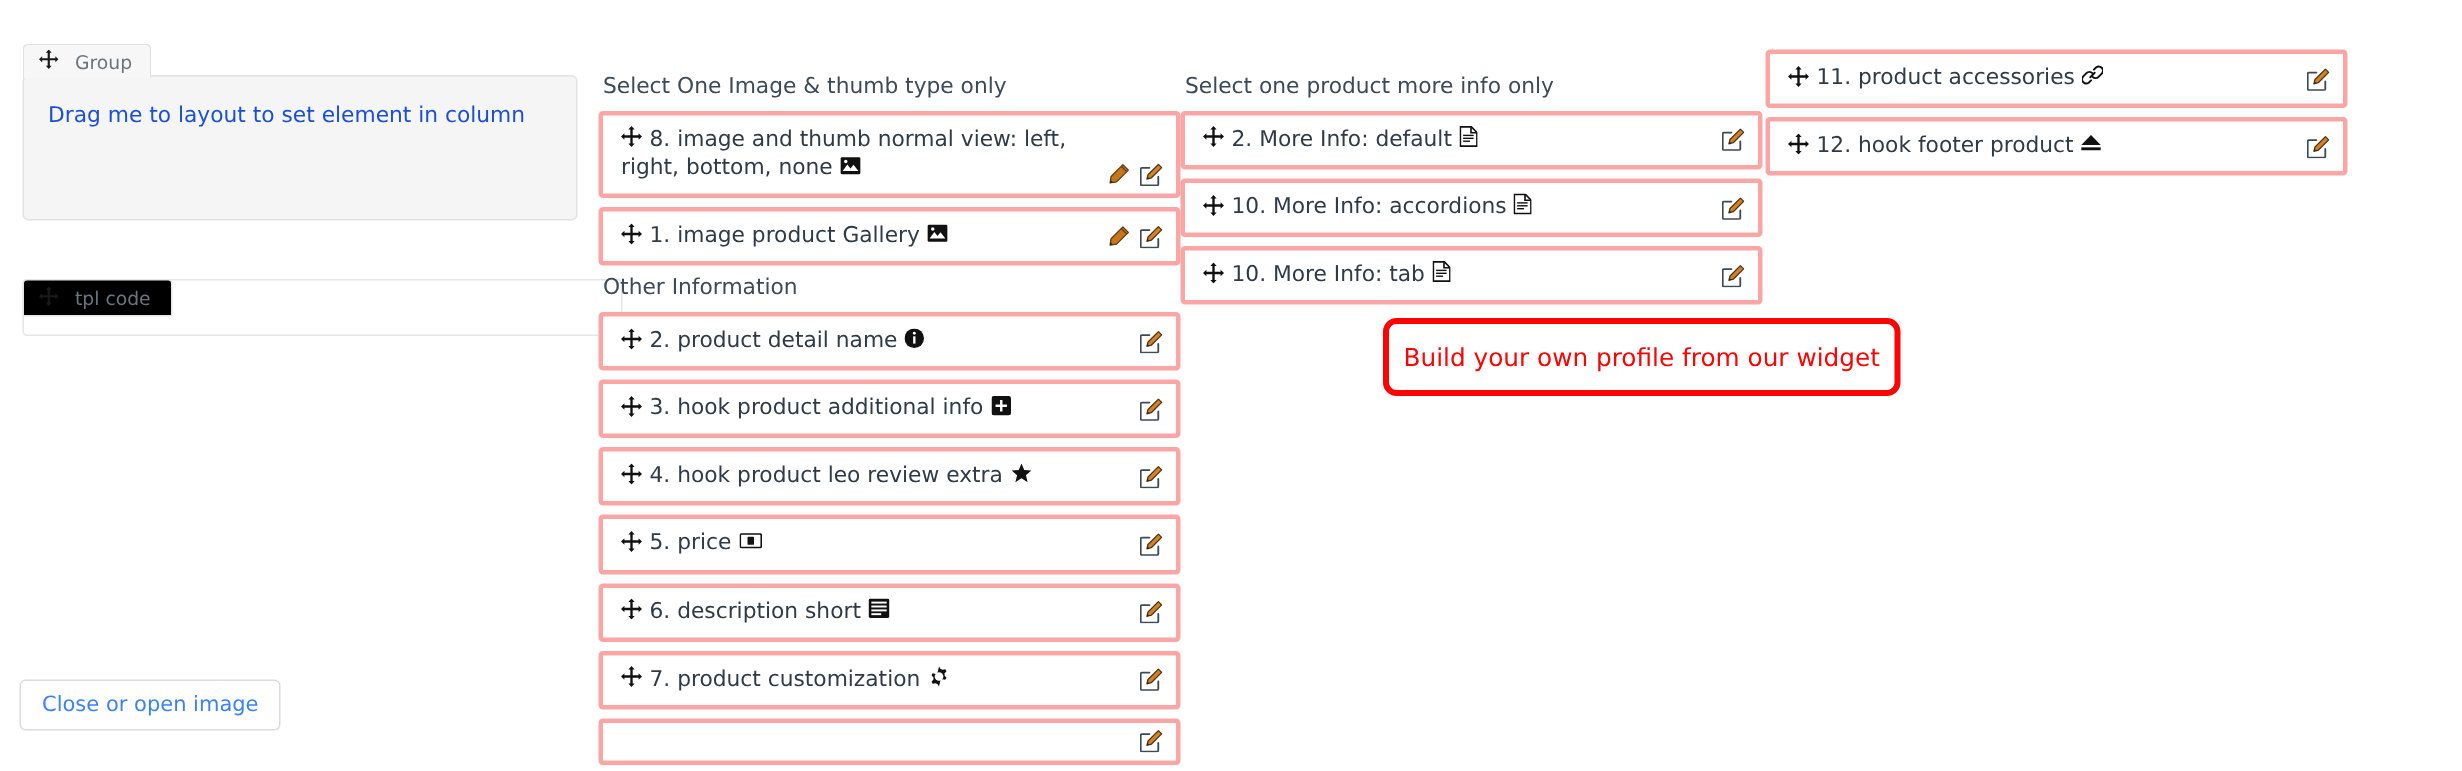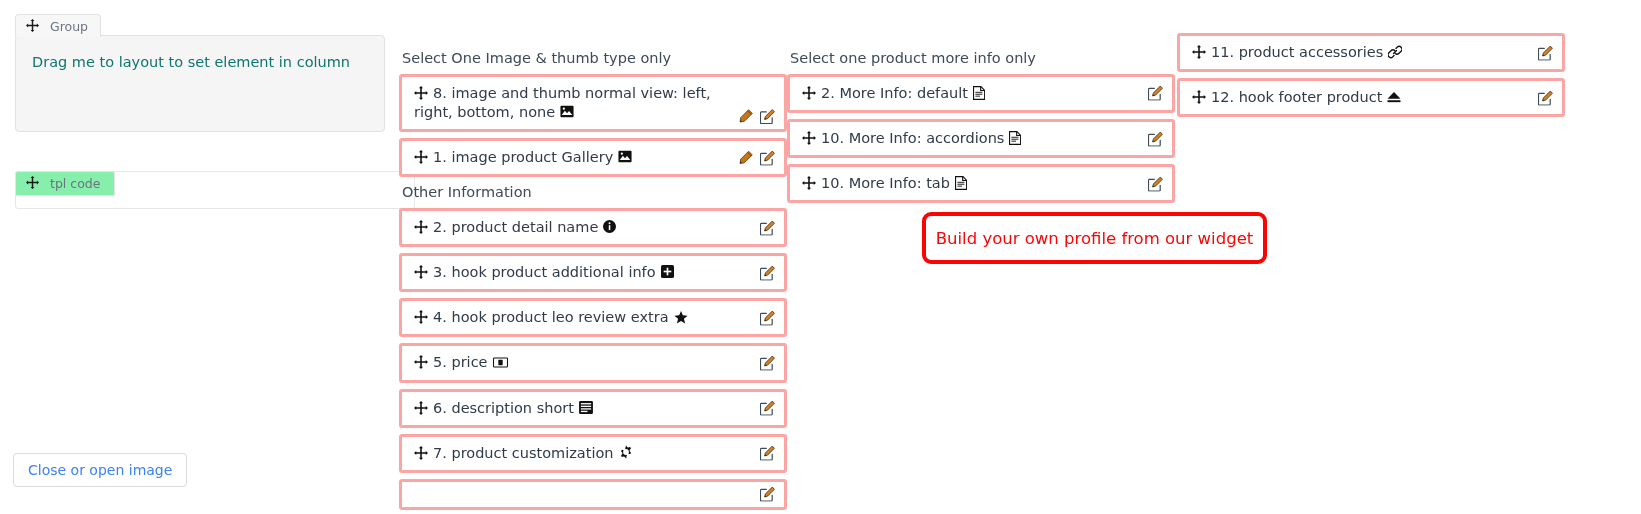--- a/index.html
+++ b/index.html
@@ -58,41 +58,41 @@
     border-bottom: none;
     border-radius: 4px 4px 0 0;
     font-size: 12.5px;
     color: #6a7580;
     white-space: nowrap;
     box-sizing: border-box;
   }
   .group-body {
     padding: 18px 16px;
     font-size: 14.5px;
-    color: #0f766e;
+    color: #1d4ed8;
   }
 
   
   .tpl-panel {
     position: relative;
     background: #ffffff;
     border: 1px solid #e6e6e6;
     border-radius: 3px;
     box-sizing: border-box;
   }
   .tpl-tab {
     position: absolute;
     top: -1px;
     left: -1px;
     height: 25px;
     display: flex;
     align-items: center;
     gap: 6px;
     padding: 0 14px 0 10px;
-    background: #86efac;
+    background: #000000;
     border: 1px solid #e6e6e6;
     border-radius: 3px 3px 0 0;
     font-size: 12.5px;
     color: #6a7580;
     white-space: nowrap;
     box-sizing: border-box;
   }
 
   
   .item {
@@ -175,21 +175,21 @@
     font-family: "DejaVu Sans", "Liberation Sans", sans-serif;
     cursor: pointer;
     white-space: nowrap;
   }
 </style>
 </head>
 <body>
 
 <div id="canvas">
 
-  <div class="col" style="left:15px; top:35px; width:370px;">
+  <div class="col" style="left:15px; top:50px; width:370px;">
 
     <div class="group-panel" style="width:370px; height:97px;">
       <div class="group-tab">
         <span class="move-handle">
           <svg width="13" height="13" viewBox="0 0 16 16" aria-hidden="true">
             <path fill="#1a1a1a" d="M8 0 L10.4 2.6 H8.9 V7.1 H13.4 V5.6 L16 8 L13.4 10.4 V8.9 H8.9 V13.4 H10.4 L8 16 L5.6 13.4 H7.1 V8.9 H2.6 V10.4 L0 8 L2.6 5.6 V7.1 H7.1 V2.6 H5.6 Z"></path>
           </svg>
         </span>
         <span>Group</span>
       </div>

